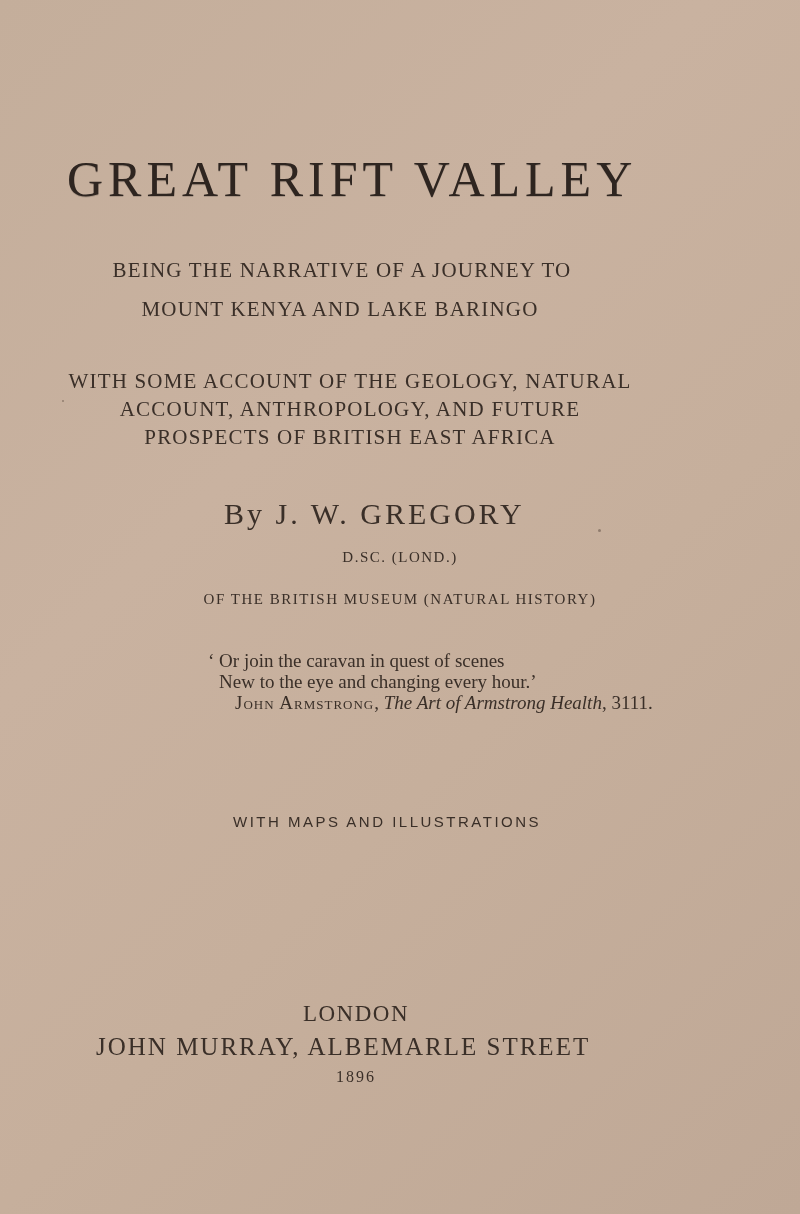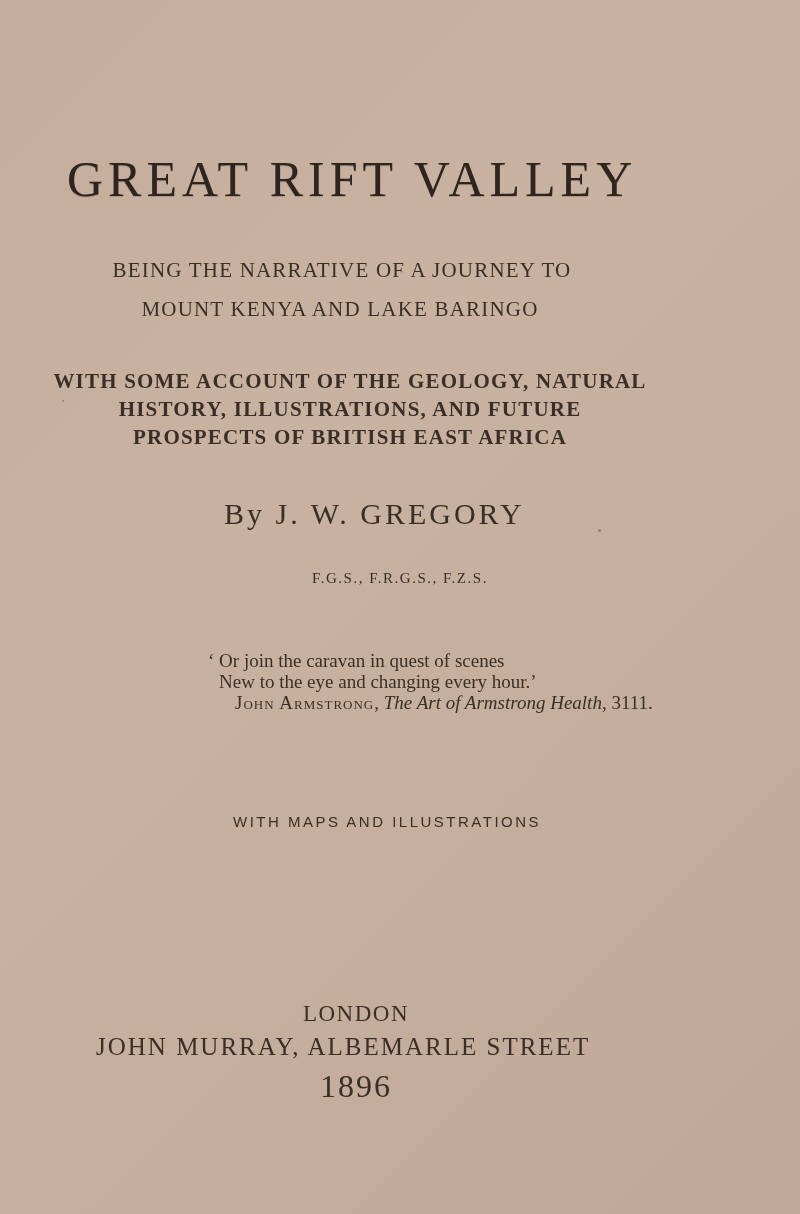--- a/index.html
+++ b/index.html
@@ -47,21 +47,20 @@
       color: #2e2520;
       text-shadow: 0 1px 0 rgba(0,0,0,0.15);
     }
     .sub1 {
       font-size: 21px;
       letter-spacing: 1.2px;
     }
     .sub2 {
       font-size: 21px;
       letter-spacing: 1.2px;
-      font-weight: bold;
     }
     .by {
       top: 497px;
       font-size: 30px;
       letter-spacing: 3px;
       text-align: left;
       padding-left: 224px;
     }
     .cred {
       font-size: 15px;
@@ -92,21 +91,21 @@
     }
     .publisher {
       top: 1033px;
       font-size: 25px;
       letter-spacing: 2px;
       text-align: left;
       padding-left: 96px;
     }
     .year {
       top: 1068px;
-      font-size: 32px;
+      font-size: 16px;
       letter-spacing: 2px;
       text-align: center;
       width: 712px;
     }
     .speck {
       position: absolute;
       width: 3px;
       height: 3px;
       border-radius: 50%;
       background: #6b5a4e;
@@ -118,29 +117,30 @@
 
 <div class="page">
 
 
   <div class="line title">GREAT RIFT VALLEY</div>
 
   <div class="line center sub1" style="top:258px;">BEING THE NARRATIVE OF A JOURNEY TO</div>
   <div class="line center sub1" style="top:297px; width:680px;">MOUNT KENYA AND LAKE BARINGO</div>
 
   <div class="line center sub2" style="top:369px; width:700px;">WITH SOME ACCOUNT OF THE GEOLOGY, NATURAL</div>
-  <div class="line center sub2" style="top:397px; width:700px;">HISTORY, ILLUSTRATIONS, AND FUTURE</div>
+  <div class="line center sub2" style="top:397px; width:700px;">ACCOUNT, ANTHROPOLOGY, AND FUTURE</div>
   <div class="line center sub2" style="top:425px; width:700px;">PROSPECTS OF BRITISH EAST AFRICA</div>
 
   <div class="line by">
     <span>By</span>
     <span>J. W. GREGORY</span>
   </div>
 
-  <div class="line center cred" style="top:570px; width:800px;">F.G.S., F.R.G.S., F.Z.S.</div>
+  <div class="line center cred" style="top:549px; width:800px;">D.SC. (LOND.)</div>
+  <div class="line center cred" style="top:591px; width:800px;">OF THE BRITISH MUSEUM (NATURAL HISTORY)</div>
 
   <div class="line quote" style="top:650px; padding-left:208px;">‘ Or join the caravan in quest of scenes</div>
   <div class="line quote" style="top:671px; padding-left:219px;">New to the eye and changing every hour.’</div>
   <div class="line quote" style="top:692px; padding-left:235px;">
     <span class="sc">John Armstrong</span><span>, </span><i>The Art of Armstrong Health</i><span>, 3111.</span>
   </div>
 
   <div class="line maps">WITH MAPS AND ILLUSTRATIONS</div>
 
   <div class="line london">LONDON</div>

